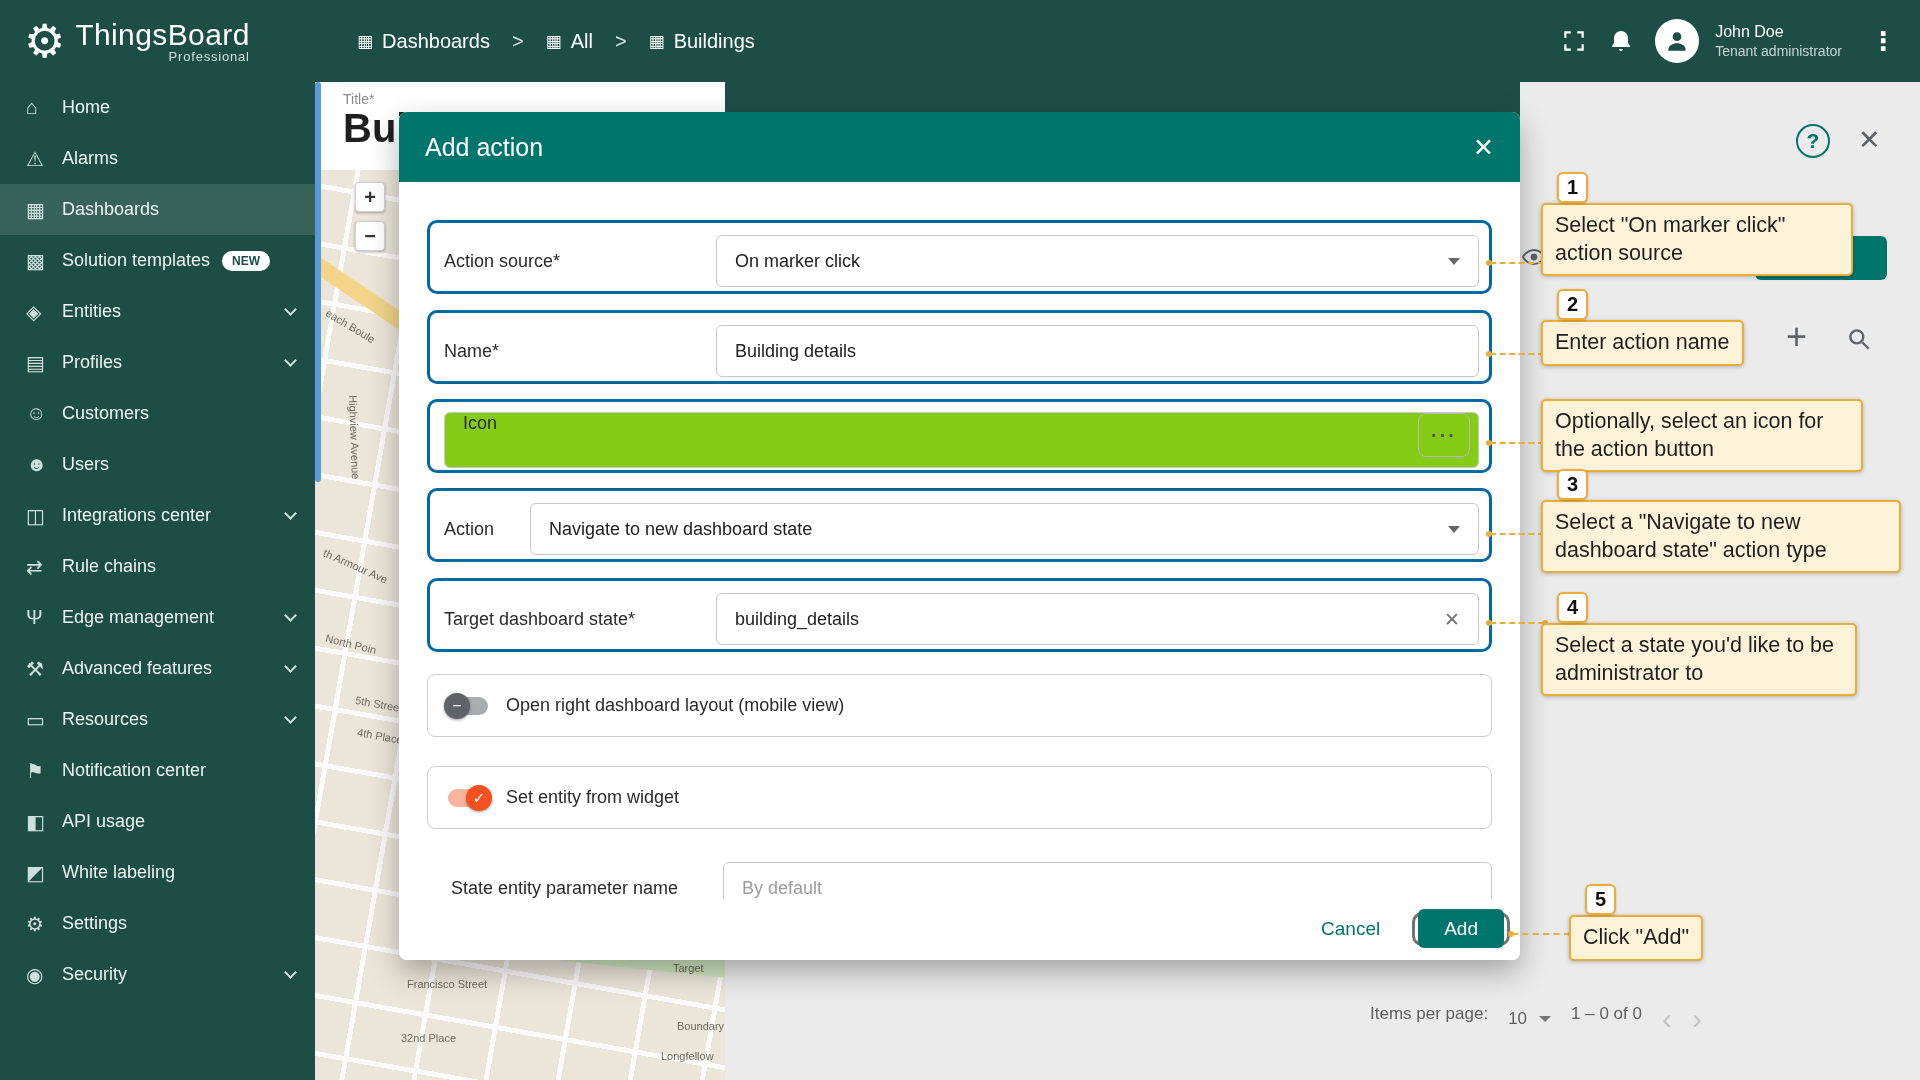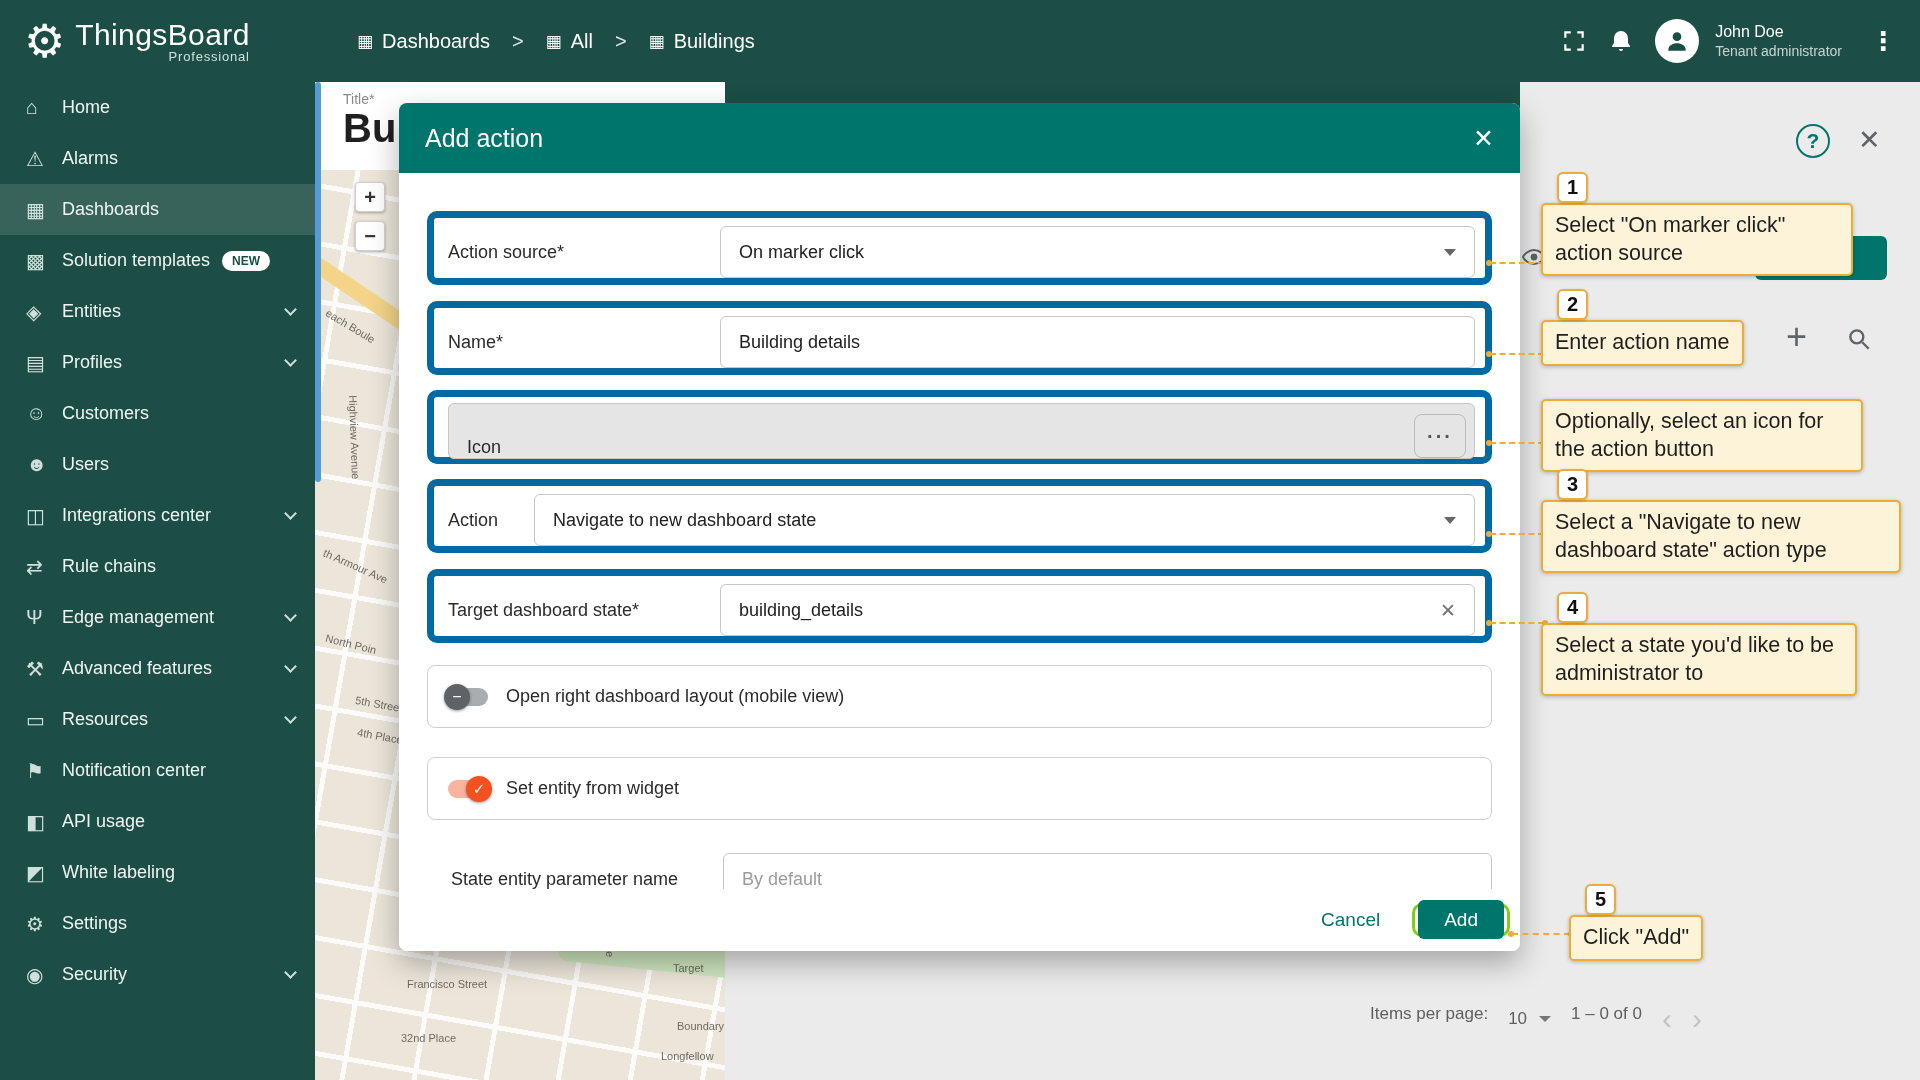--- a/index.html
+++ b/index.html
@@ -67,54 +67,54 @@
   .plus-icon::before{content:"+"}
   .search-icon{position:absolute;left:1846px;top:326px;z-index:3;cursor:pointer}
   .pagination{position:absolute;left:1370px;top:1004px;display:flex;gap:20px;font-size:17px;color:#5f5f5f;z-index:3}
   .pp-select{display:flex;align-items:center;gap:12px;cursor:pointer}
   .sel-caret{width:0;height:0;border-left:6px solid transparent;border-right:6px solid transparent;border-top:6px solid #767676}
   .pg-chev{font-size:30px;color:#c3c3c3;line-height:1;cursor:pointer}
   .pg-chev.prev::before{content:"‹"}
   .pg-chev.next::before{content:"›"}
 
   
-  .dialog{position:absolute;left:399px;top:103px;width:1121px;height:848px;background:#fff;border-radius:8px;box-shadow:0 12px 30px rgba(0,0,0,.3);z-index:10}
+  .dialog{position:absolute;left:399px;top:112px;width:1121px;height:848px;background:#fff;border-radius:8px;box-shadow:0 12px 30px rgba(0,0,0,.3);z-index:10}
   .dialog-header{height:70px;background:#00756b;border-radius:8px 8px 0 0;display:flex;align-items:center;justify-content:space-between;padding:0 26px;color:#fff}
   .dialog-title{font-size:25px;font-weight:500}
   .dialog-close{font-size:25px;color:#fff;cursor:pointer}
   .dialog-close::before{content:"✕"}
   .dialog-body{position:absolute;top:70px;left:0;right:0;bottom:0;overflow:hidden;padding:38px 28px 0;border-radius:0 0 8px 8px}
-  .hl-row{border:7px solid #0369a1;border-radius:10px;padding:8px 10px 0 14px;display:flex;align-items:center;height:74px;background:#fff}
+  .hl-row{border:3px solid #0369a1;border-radius:10px;padding:8px 10px 0 14px;display:flex;align-items:center;height:74px;background:#fff}
   .plain-row{border:1px solid #cfcfcf;border-radius:8px;height:63px;display:flex;align-items:center;padding:0 20px;gap:18px;background:#fff}
   .f-label{font-size:18px;color:#2b2b2b}
   .w-lg{width:272px;flex:none}
   .w-sm{width:86px;flex:none}
   .f-input{flex:1;height:52px;border:1px solid #c7c7c7;border-radius:6px;display:flex;align-items:center;padding:0 18px;font-size:18px;color:#212121;background:#fff;cursor:pointer}
   .f-input .val{flex:1}
   .placeholder{color:#9c9c9c}
   .caret-down{width:0;height:0;border-left:6px solid transparent;border-right:6px solid transparent;border-top:7px solid #666}
   .clear-icon::before{content:"✕"}
   .clear-icon{font-size:19px;color:#757575;cursor:pointer}
-  .fullbox{flex:1;height:56px;border:1px solid #c7c7c7;border-radius:6px;display:flex;align-items:flex-end;justify-content:space-between;padding:0 8px 0 18px;background:#e5e5e5}
+  .fullbox{flex:1;height:56px;border:1px solid #c7c7c7;border-radius:6px;display:flex;align-items:flex-start;justify-content:space-between;padding:0 8px 0 18px;background:#84cc16}
   .more-btn{width:52px;height:44px;border:1px solid #b9b9b9;border-radius:8px;display:flex;align-items:center;justify-content:center;font-size:20px;font-weight:bold;letter-spacing:2px;color:#555;cursor:pointer}
   .more-btn::before{content:"···"}
   .r2{margin-top:16px}.r3{margin-top:15px}.r4{margin-top:15px}.r5{margin-top:16px}
   .r6{margin-top:22px}.r7{margin-top:29px}
   .r8{margin-top:22px;display:flex;align-items:center;height:74px;padding-left:24px}
   .toggle{position:relative;width:40px;height:18px;border-radius:9px;flex:none;cursor:pointer}
   .toggle.off{background:#a9adb0}
   .toggle .thumb{position:absolute;top:-4px;width:26px;height:26px;border-radius:50%;color:#fff;display:flex;align-items:center;justify-content:center;box-shadow:0 1px 3px rgba(0,0,0,.4)}
   .toggle.off .thumb{left:-4px;background:#5f6368}
   .toggle.off .thumb::after{content:"−";font-size:16px}
   .toggle.on{background:#f8b49c}
   .toggle.on .thumb{right:-4px;background:#f4511e}
   .toggle.on .thumb::after{content:"✓";font-size:15px;font-weight:bold}
   .dialog-footer{position:absolute;left:0;right:0;bottom:0;height:62px;background:#fff;border-radius:0 0 8px 8px;display:flex;align-items:center;justify-content:flex-end;padding:0 10px;gap:14px;z-index:2}
   .cancel-btn{color:#00756b;font-size:19px;font-weight:400;padding:8px 18px;cursor:pointer}
-  .add-ring{border:3px solid #84cc16;border-radius:10px;padding:3px}
+  .add-ring{border:3px solid #737373;border-radius:10px;padding:3px}
   .add-btn{background:#00756b;color:#fff;font-size:19px;font-weight:500;border-radius:6px;padding:9px 26px;cursor:pointer}
 
   
   .conn{position:absolute;height:0;border-top:2.5px dashed #ecac3a;z-index:25}
   .conn::before,.conn::after{content:"";position:absolute;top:-4.5px;width:6px;height:6px;border-radius:50%;background:#ecac3a}
   .conn::before{left:-4px}.conn::after{right:-4px}
   .anno{position:absolute;background:#fcf3d8;border:2.5px solid #ecac3a;border-radius:5px;padding:7px 12px;font-size:21.5px;line-height:1.28;color:#1f1f1f;z-index:30;box-shadow:0 1px 4px rgba(0,0,0,.25)}
   .anno-badge{position:absolute;top:-33px;left:14px;width:31px;height:31px;background:#fff;border:2.5px solid #ecac3a;border-radius:6px;display:flex;align-items:center;justify-content:center;font-size:20px;font-weight:bold;color:#111;box-shadow:0 1px 3px rgba(0,0,0,.2)}
 </style>
 </head>

